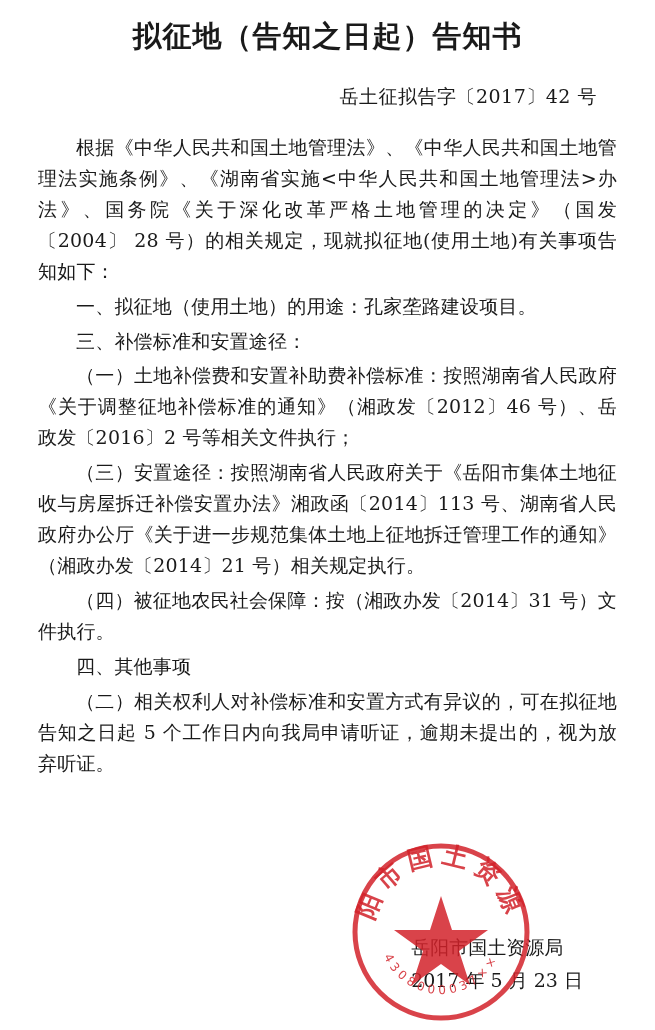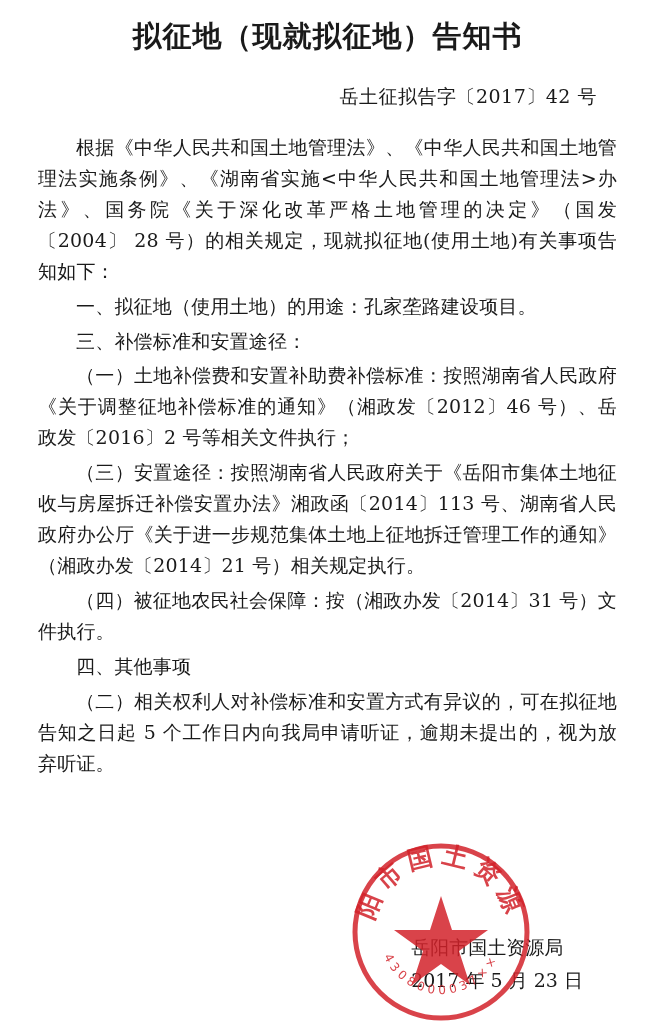--- a/index.html
+++ b/index.html
@@ -76,21 +76,21 @@
     z-index: 5;
     pointer-events: none;
   }
   .seal svg { display: block; }
 </style>
 </head>
 <body>
 
 <div class="page">
 
-  <div class="doc-title">拟征地（现就拟征地）告知书</div>
+  <div class="doc-title">拟征地（告知之日起）告知书</div>
 
   <div class="doc-number">岳土征拟告字〔2017〕42 号</div>
 
   <div class="body-text">
     <p class="para">根据《中华人民共和国土地管理法》、《中华人民共和国土地管理法实施条例》、《湖南省实施&lt;中华人民共和国土地管理法&gt;办法》、国务院《关于深化改革严格土地管理的决定》（国发〔2004〕 28 号）的相关规定，现就拟征地(使用土地)有关事项告知如下：</p>
     <p class="para">一、拟征地（使用土地）的用途：孔家垄路建设项目。</p>
     <p class="para">三、补偿标准和安置途径：</p>
     <p class="para">（一）土地补偿费和安置补助费补偿标准：按照湖南省人民政府《关于调整征地补偿标准的通知》（湘政发〔2012〕46 号）、岳政发〔2016〕2 号等相关文件执行；</p>
     <p class="para">（三）安置途径：按照湖南省人民政府关于《岳阳市集体土地征收与房屋拆迁补偿安置办法》湘政函〔2014〕113 号、湖南省人民政府办公厅《关于进一步规范集体土地上征地拆迁管理工作的通知》（湘政办发〔2014〕21 号）相关规定执行。</p>
     <p class="para">（四）被征地农民社会保障：按（湘政办发〔2014〕31 号）文件执行。</p>

